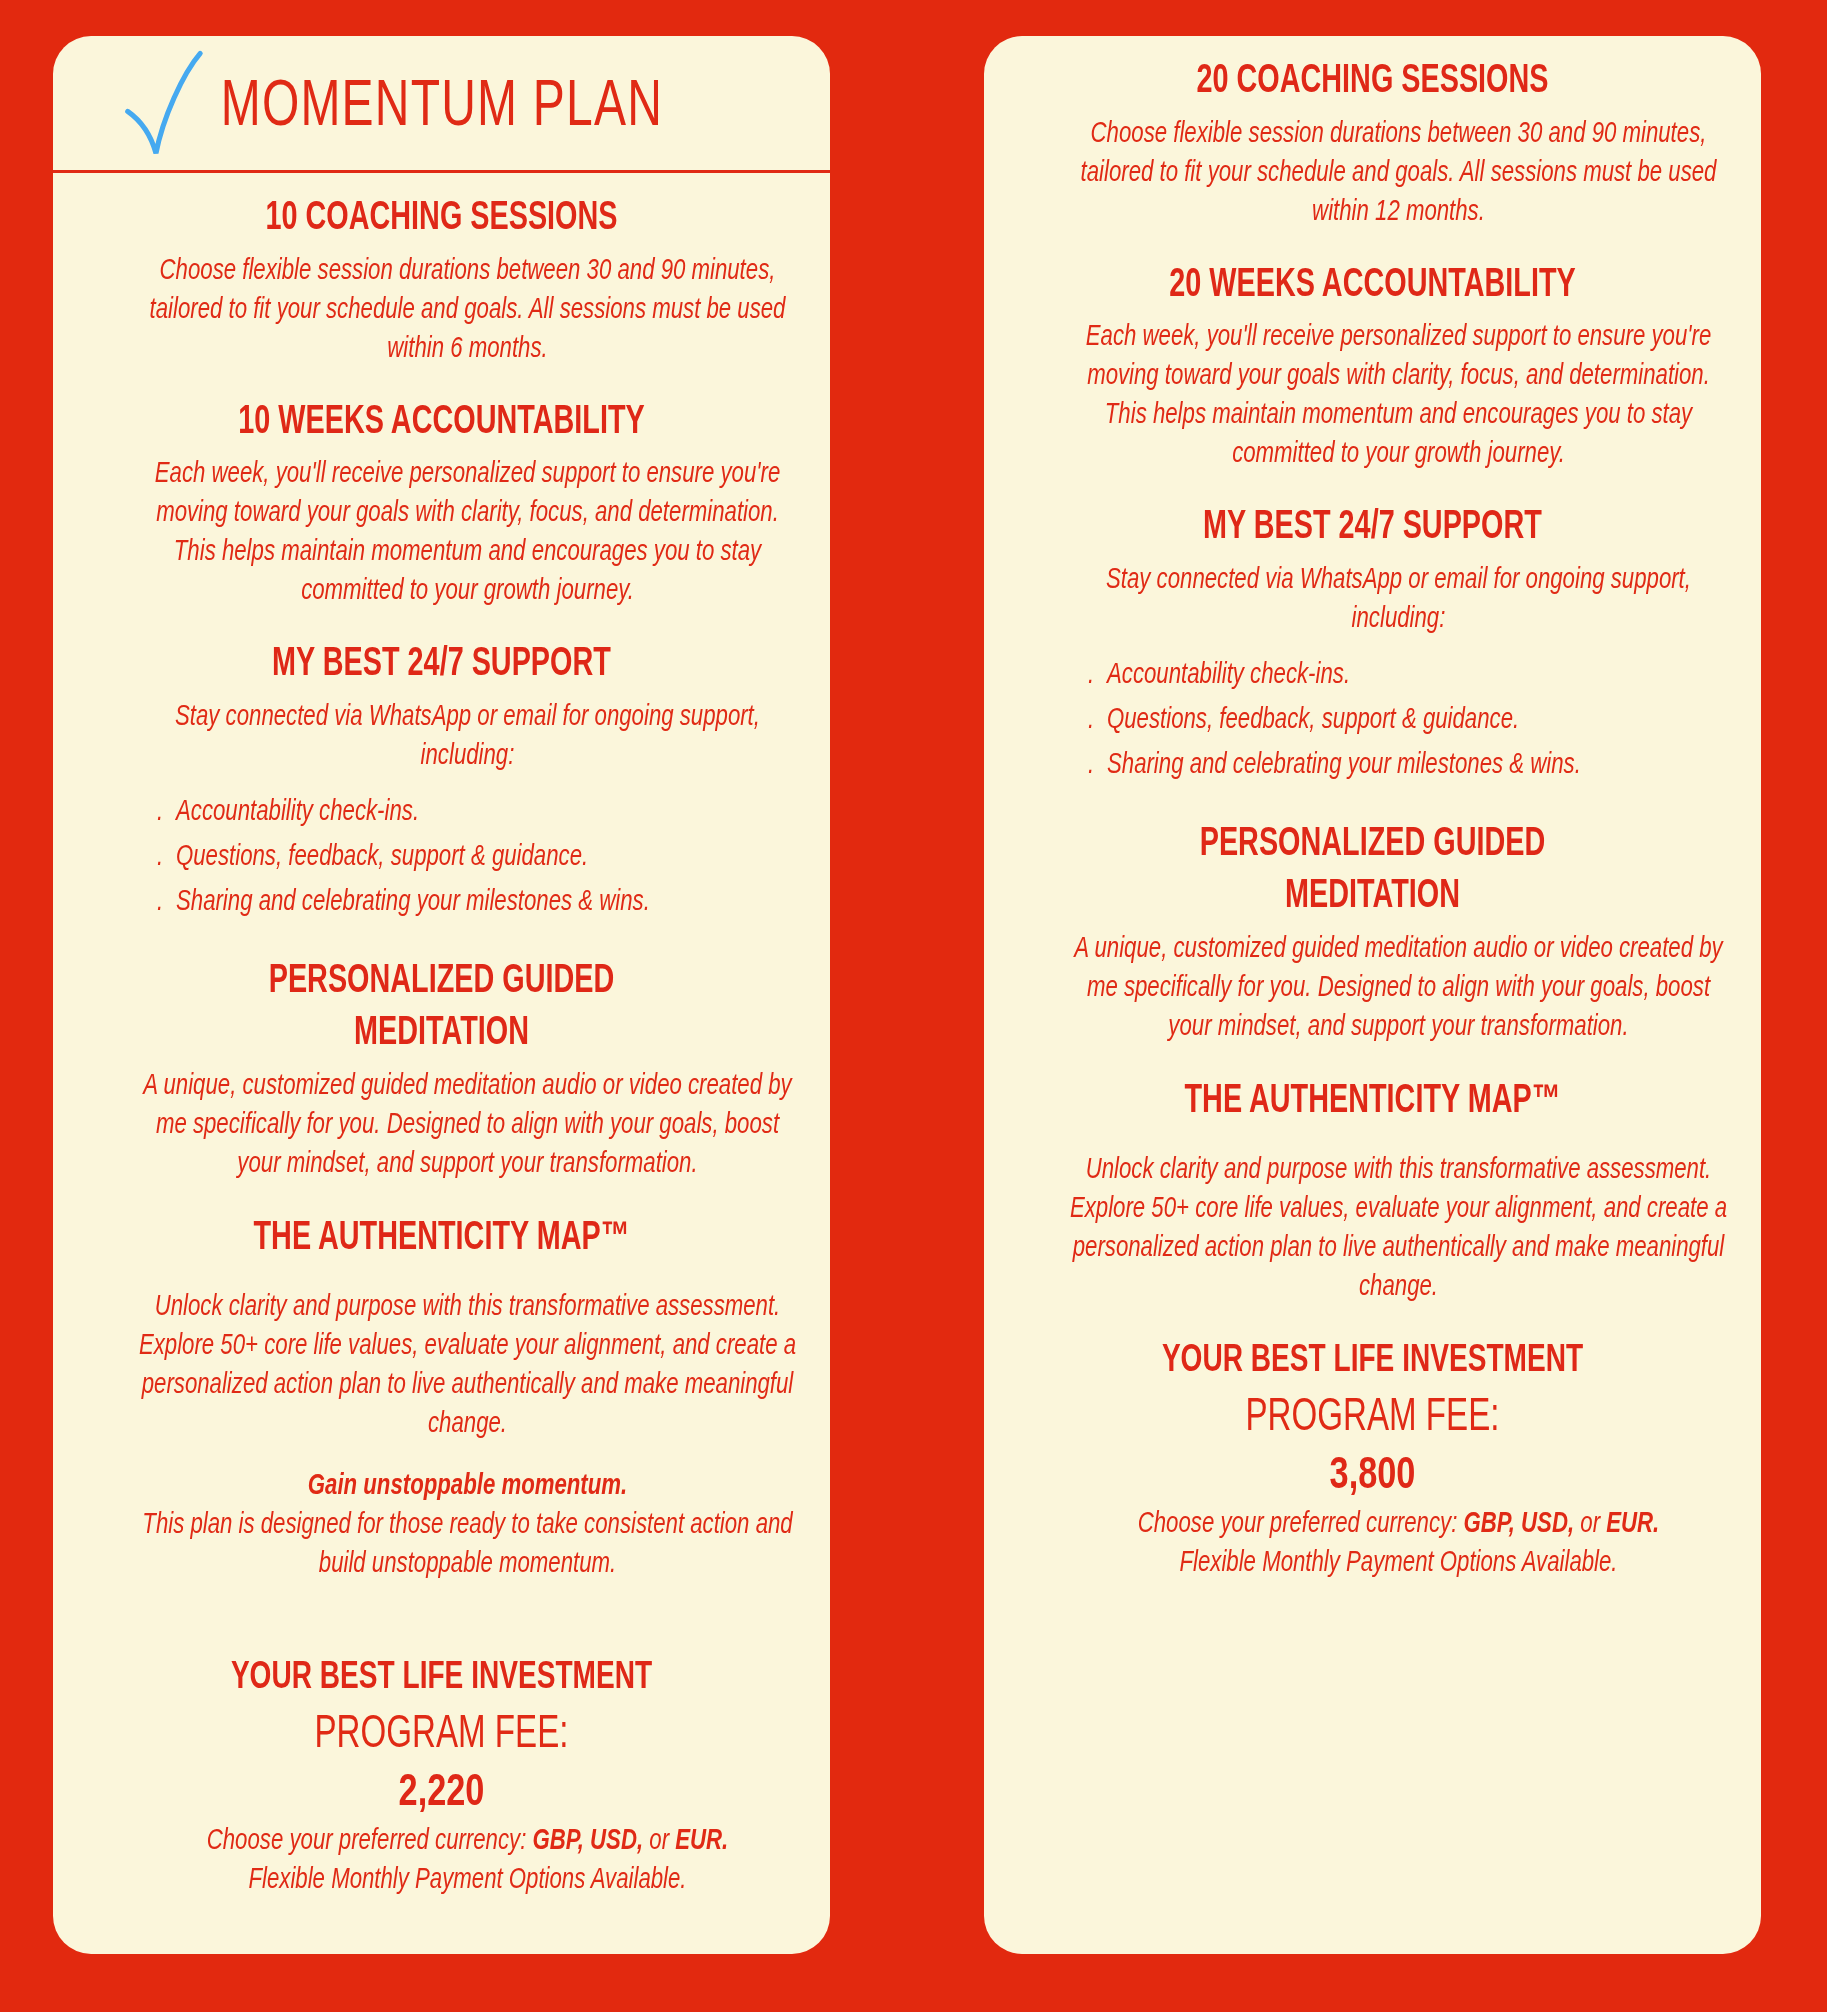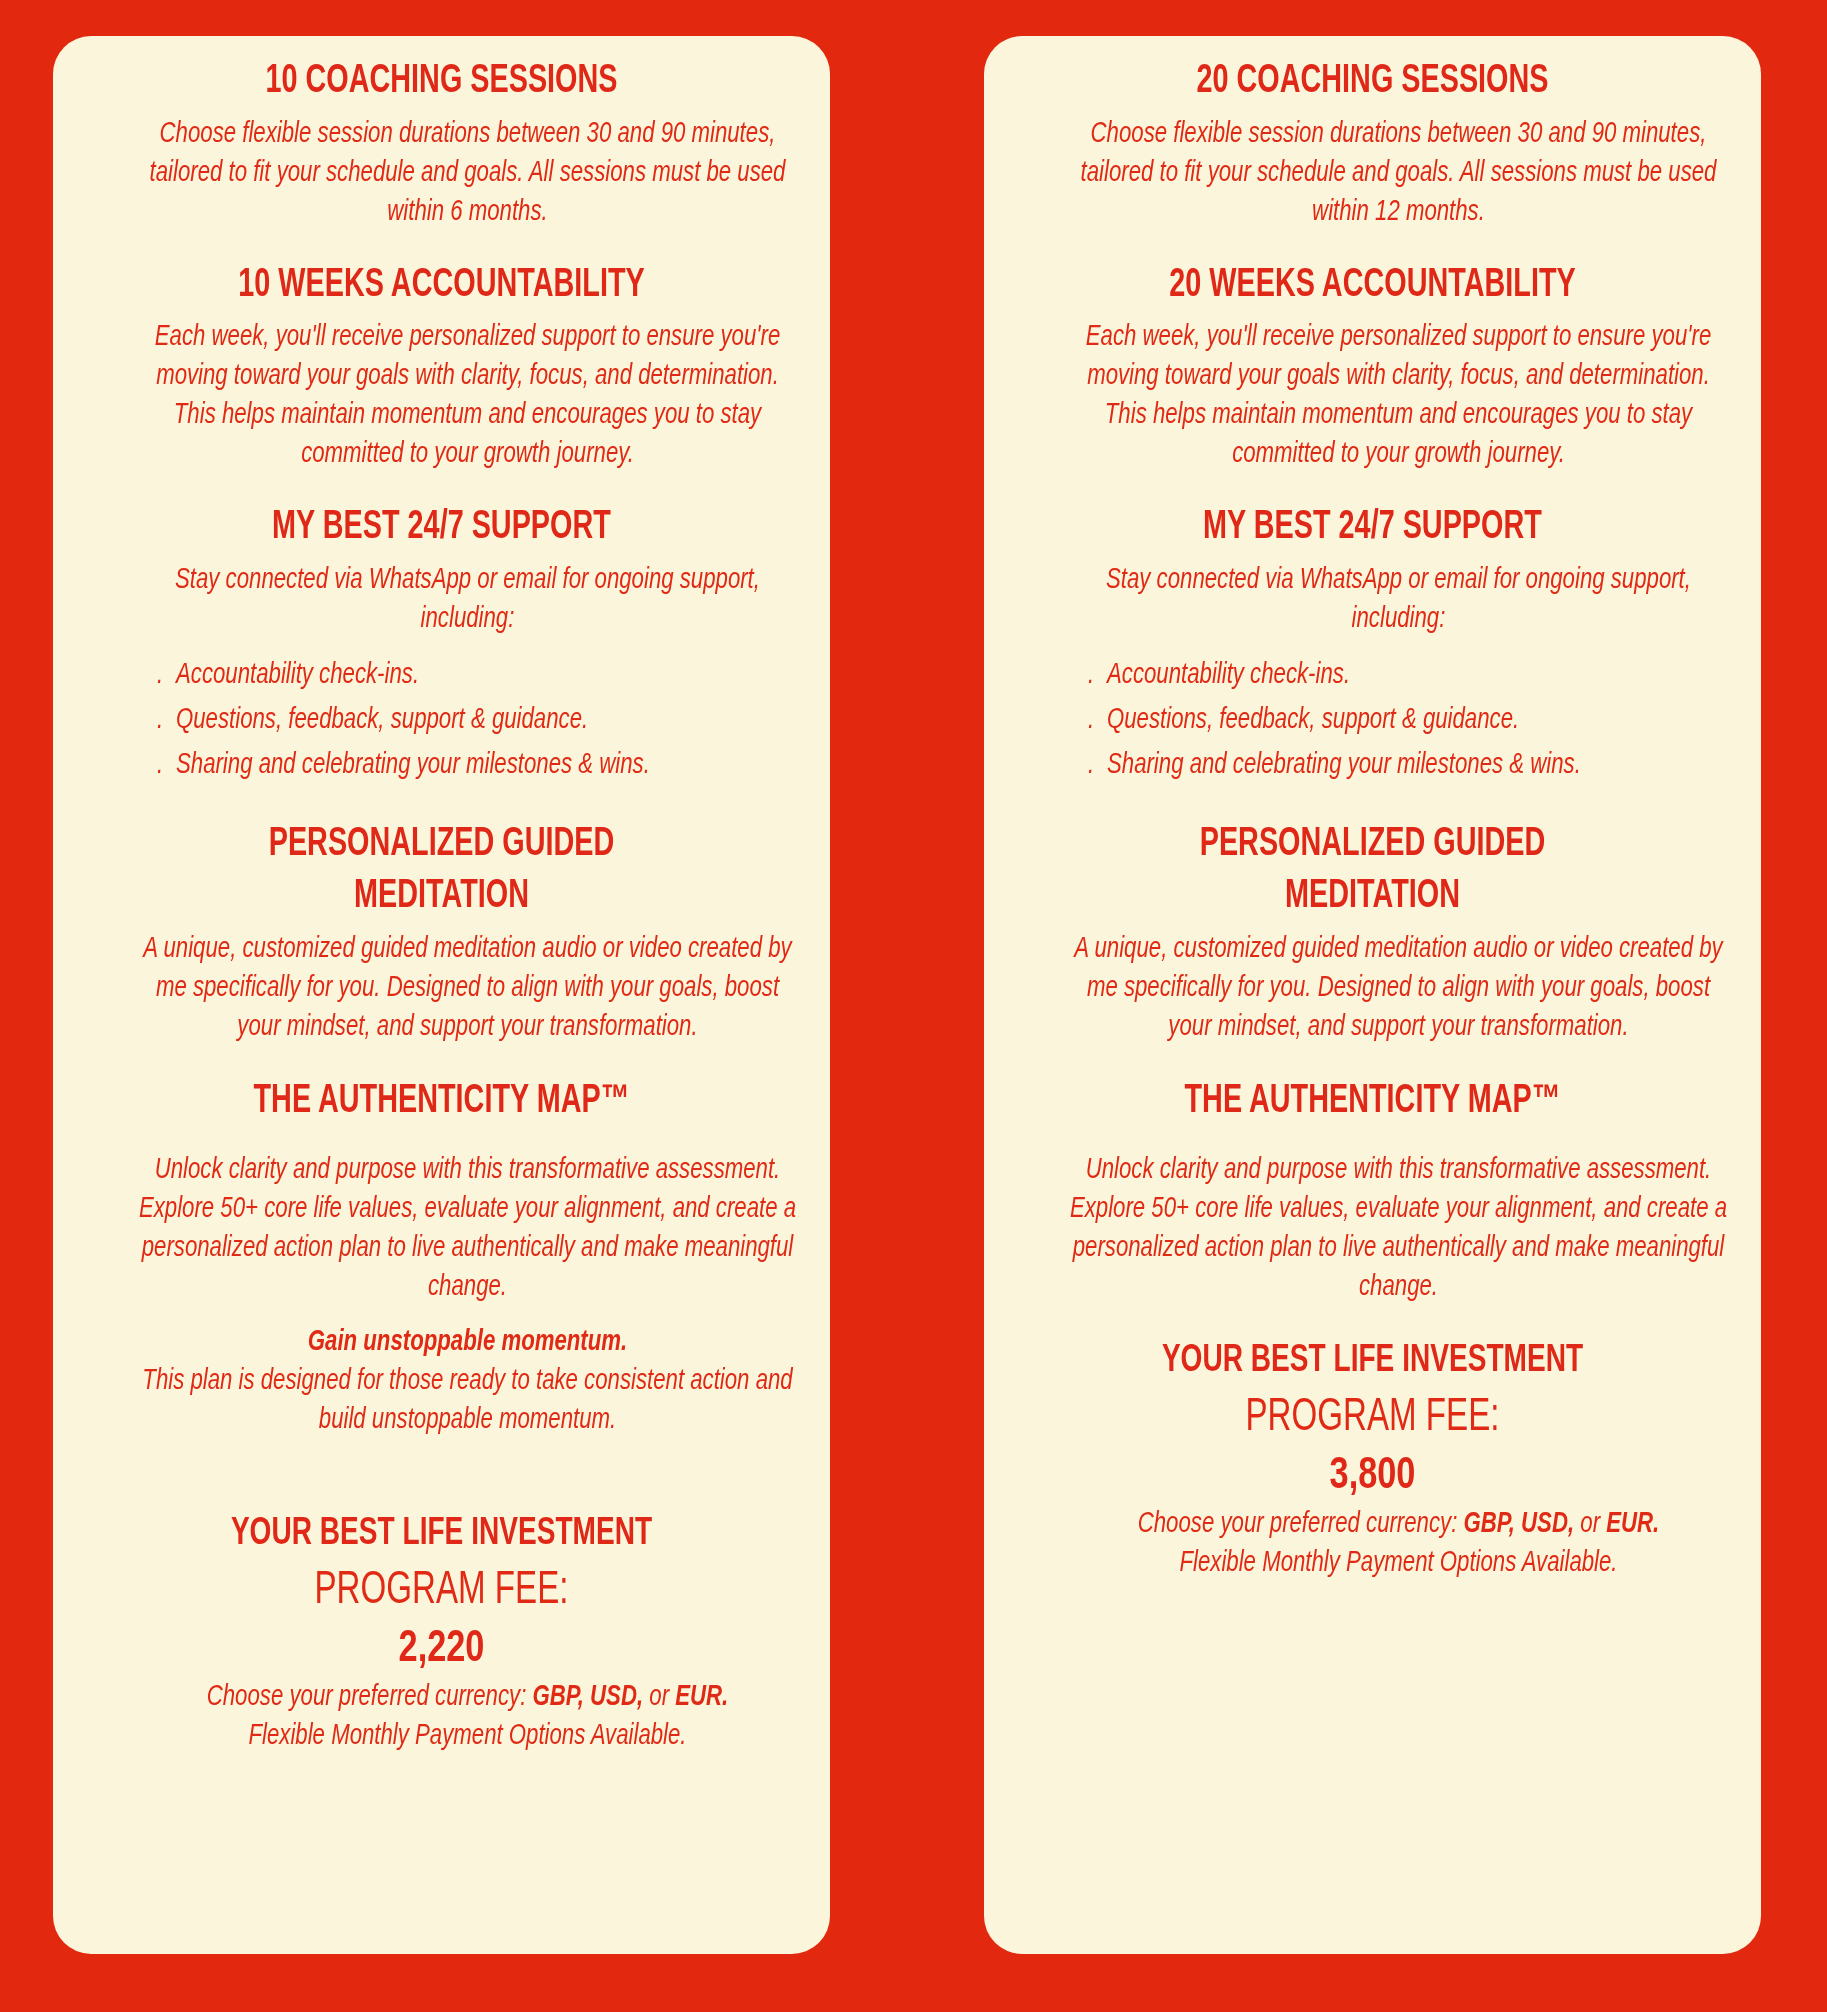--- a/index.html
+++ b/index.html
@@ -48,21 +48,21 @@
     text-align:left;font-style:italic;font-size:30px;line-height:45px;
   }
   .bullet-row{display:block;}
   .bullet-dot{display:inline-block;margin-right:17.3px;}
   .mt-h1{margin-top:15.7px;}
   .mt-b{margin-top:7.9px;}
   .mt-h{margin-top:27px;}
   .mt-medh{margin-top:30px;}
   .mt-maph{margin-top:28px;}
   .mt-mapb{margin-top:23.6px;}
-  .pitch{margin-top:16px;min-height:157px;}
+  .pitch{margin-top:23px;min-height:157px;}
   .pitch-lead{
     font-weight:bold;font-style:italic;font-size:30px;line-height:39px;margin:0;
     width:893px;margin-left:-116px;transform:scaleX(0.74);transform-origin:center;
   }
   .inv-h{
     font-weight:bold;font-size:39px;line-height:52px;margin:28px 0 0;color:#DF2817;
     transform:scaleX(0.72);transform-origin:center;white-space:nowrap;
   }
   .fee-label{
     font-size:46px;line-height:60px;font-weight:400;margin:0;
@@ -74,20 +74,28 @@
   }
   .footer{margin-top:2px;}
   .footer .body-txt b{font-weight:bold;}
 </style>
 </head>
 <body>
 
 <div class="canvas">
 
   <section class="card card--left">
+    <header class="card-header">
+      <span class="check-icon">
+        <svg viewBox="0 0 120 160" width="93" height="116">
+          <path d="M12 86 C32 100 45 122 51 144 C60 96 88 34 112 6" fill="none" stroke="#45A9F0" stroke-width="7" stroke-linecap="round"></path>
+        </svg>
+      </span>
+      <h1 class="plan-title">MOMENTUM PLAN</h1>
+    </header>
     <div class="content">
       <h2 class="sec-h nowrap mt-h1">10 COACHING SESSIONS</h2>
       <p class="body-txt mt-b">Choose flexible session durations between 30 and 90 minutes, tailored to fit your schedule and goals. All sessions must be used within 6 months.</p>
 
       <h2 class="sec-h nowrap mt-h">10 WEEKS ACCOUNTABILITY</h2>
       <p class="body-txt mt-b">Each week, you'll receive personalized support to ensure you're moving toward your goals with clarity, focus, and determination. This helps maintain momentum and encourages you to stay committed to your growth journey.</p>
 
       <h2 class="sec-h nowrap mt-h">MY BEST 24/7 SUPPORT</h2>
       <p class="body-txt mt-b">Stay connected via WhatsApp or email for ongoing support, including:</p>
       <div class="bullets">

